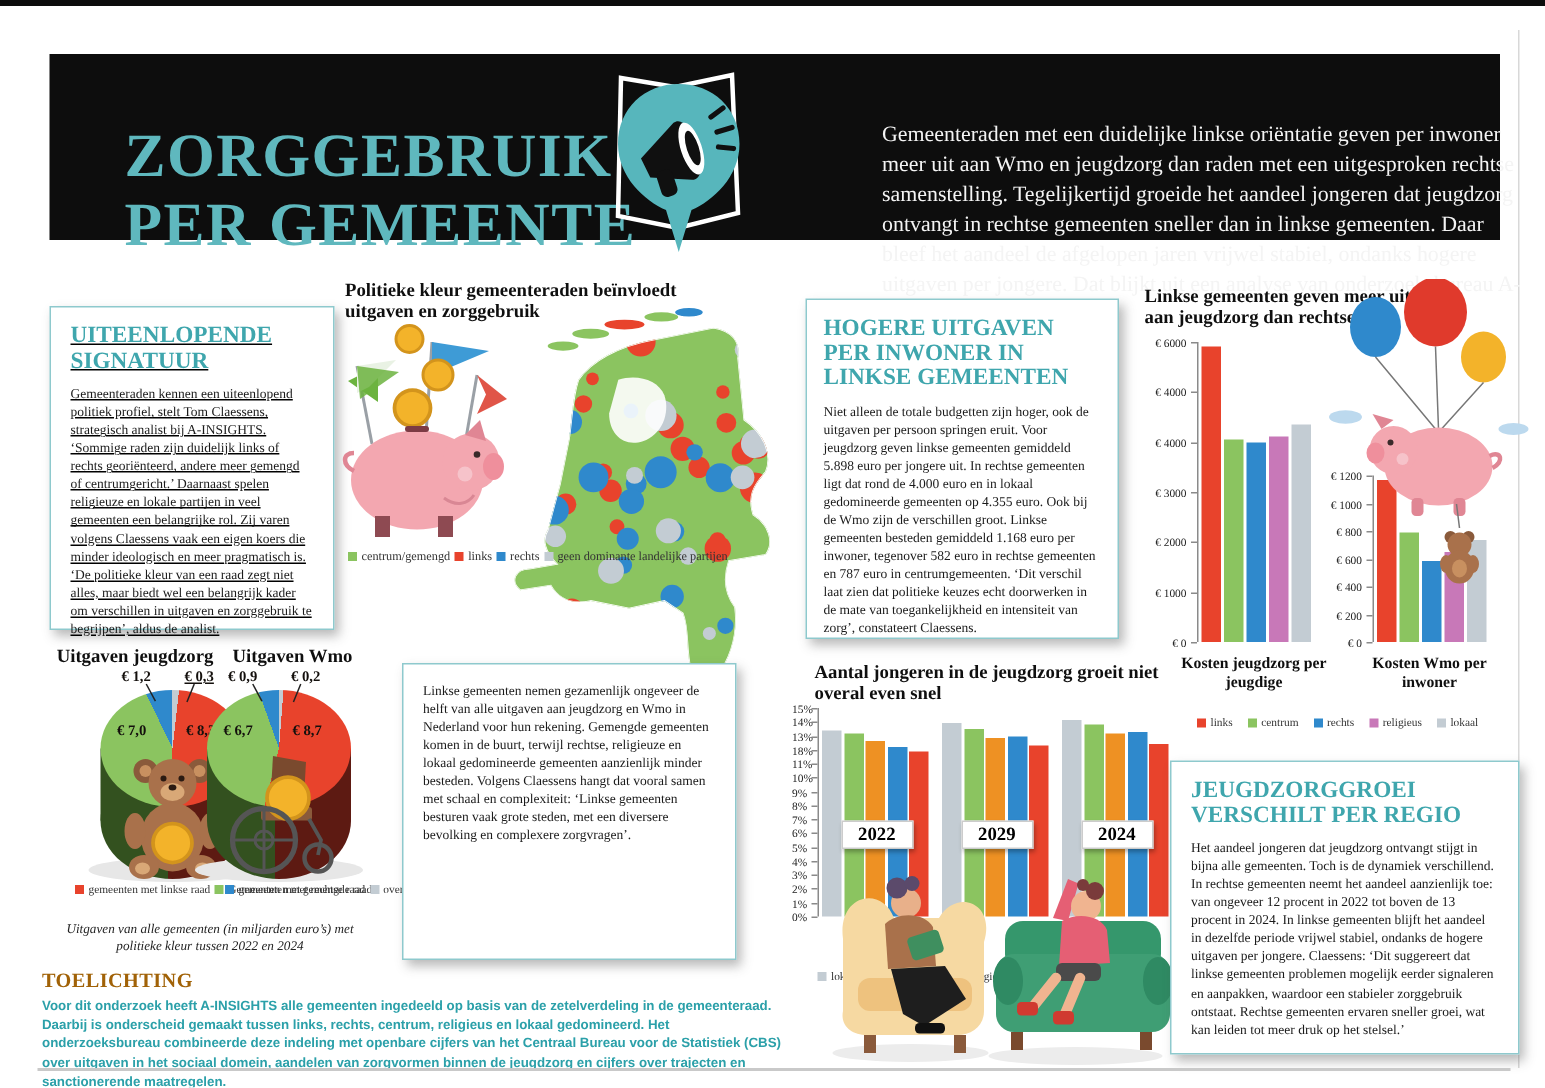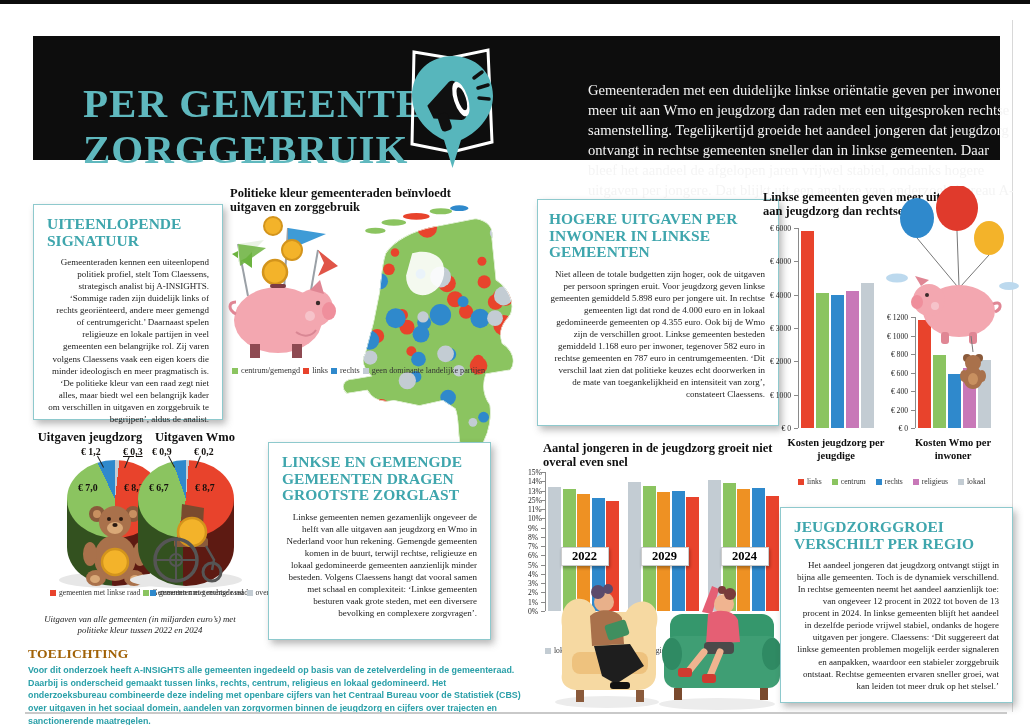--- a/index.html
+++ b/index.html
@@ -10,21 +10,21 @@
   .top-strip{position:absolute;left:0;top:0;width:1030px;height:4px;background:#0c0c0c;}
   .masthead{position:absolute;left:33px;top:36px;width:967px;height:124px;background:#0d0d0d;}
   .mast-title{position:absolute;left:50px;top:44px;color:#5fb8be;font-weight:bold;
               font-size:41px;line-height:1.13;letter-spacing:1px;}
   .mast-intro{position:absolute;left:555px;top:45px;width:430px;margin:0;color:#f4f4f4;
               font-size:14.6px;line-height:1.37;}
   
   .tbox{position:absolute;background:#fff;border:1px solid #8ec9cd;box-sizing:border-box;
         box-shadow:3px 4px 7px rgba(70,70,70,.38);padding:11px 13px;}
   .tbox h2{margin:0 0 7px 0;font-size:15.5px;line-height:1.07;color:#3fa6ad;font-weight:bold;}
-  .tbox p{margin:0;font-size:9px;line-height:1.34;color:#1b1b1b;text-align:right;}
+  .tbox p{margin:0;font-size:9px;line-height:1.34;color:#1b1b1b;}
   .chart-title{position:absolute;font-weight:bold;color:#0f0f0f;font-size:12.5px;line-height:1.15;}
   
   .barchart{position:absolute;}
   .plotline{position:absolute;width:1px;background:#8a8a8a;}
   .ytick{position:absolute;font-size:7.6px;color:#222;text-align:right;}
   .ytickdash{position:absolute;height:1px;width:4px;background:#8a8a8a;}
   .vbar{position:absolute;}
   .axis-caption{position:absolute;font-size:10.5px;font-weight:bold;text-align:center;line-height:1.2;color:#0f0f0f;}
   .legend-row{position:absolute;display:flex;gap:10px;font-size:7.6px;color:#333;}
   .legend-col{position:absolute;display:flex;flex-direction:row;gap:2px;font-size:7.6px;color:#333;}
@@ -51,42 +51,42 @@
 </style>
 </head>
 <body>
 
 <div class="canvas">
   <div class="top-strip"></div>
   <div class="right-edge"></div>
 
   <header class="masthead">
     <div class="mast-title">
+      <div>ZORGGEBRUIK</div>
       <div>PER GEMEENTE</div>
-      <div>ZORGGEBRUIK</div>
     </div>
     <p class="mast-intro">Gemeenteraden met een duidelijke linkse oriëntatie geven per inwoner meer uit aan Wmo en jeugdzorg dan raden met een uitgesproken rechtse samenstelling. Tegelijkertijd groeide het aandeel jongeren dat jeugdzorg ontvangt in rechtse gemeenten sneller dan in linkse gemeenten. Daar bleef het aandeel de afgelopen jaren vrijwel stabiel, ondanks hogere uitgaven per jongere. Dat blijkt uit een analyse van onderzoeksbureau A-INSIGHTS.</p>
   </header>
   <svg class="abs" style="left:400px;top:42px;width:105px;height:132px;" viewBox="0 0 105 132">
     <path d="M14 10 L50 16 L88 8 L92 100 L52 110 L12 102 Z" fill="none" stroke="#fff" stroke-width="3"></path>
     <path d="M52.5 14 C30 14 12 30 12 54 C12 76 30 92 44 98 L52.5 126 L61 98 C75 92 93 76 93 54 C93 30 75 14 52.5 14 Z" fill="#57b6bc"></path>
     <g transform="rotate(-18 52 62)">
       <path d="M28 56 L56 40 C62 38 66 46 66 60 C66 74 62 82 56 80 L30 70 Z" fill="#101010"></path>
       <ellipse cx="62" cy="60" rx="7" ry="18" fill="#fff"></ellipse>
       <ellipse cx="63" cy="60" rx="4" ry="12" fill="#101010"></ellipse>
       <rect x="34" y="68" width="11" height="18" rx="4" fill="#101010"></rect>
     </g>
     <g stroke="#101010" stroke-width="3.5" stroke-linecap="round">
       <line x1="74" y1="36" x2="82" y2="30"></line>
         <line x1="78" y1="46" x2="88" y2="43"></line>
         <line x1="79" y1="56" x2="89" y2="57"></line>
     </g>
   </svg>
 
-  <section class="tbox" style="left:33px;top:204px;width:190px;height:216px;">
+  <section class="tbox" style="left:33px;top:204px;width:190px;height:216px;text-decoration:underline;">
     <h2>UITEENLOPENDE SIGNATUUR</h2>
     <p>Gemeenteraden kennen een uiteenlopend politiek profiel, stelt Tom Claessens, strategisch analist bij A-INSIGHTS. ‘Sommige raden zijn duidelijk links of rechts georiënteerd, andere meer gemengd of centrumgericht.’ Daarnaast spelen religieuze en lokale partijen in veel gemeenten een belangrijke rol. Zij varen volgens Claessens vaak een eigen koers die minder ideologisch en meer pragmatisch is. ‘De politieke kleur van een raad zegt niet alles, maar biedt wel een belangrijk kader om verschillen in uitgaven en zorggebruik te begrijpen’, aldus de analist.</p>
   </section>
 
   <div class="chart-title" style="left:230px;top:186px;width:260px;">Politieke kleur gemeenteraden beïnvloedt uitgaven en zorggebruik</div>
 
   <svg class="abs" style="left:226px;top:210px;width:112px;height:154px;" viewBox="0 0 112 154">
     <g>
       <line x1="22" y1="86" x2="12" y2="34" stroke="#9aa0a6" stroke-width="2"></line>
       <path d="M12 34 L-8 44 L12 58 Z" transform="translate(14 0)" fill="#6cb33f"></path>
@@ -282,25 +282,24 @@
         <span>gemeenten met rechtse raad</span>
       </div>
       <div class="legend-item">
         <div class="swatch" style="background: rgb(195, 204, 211);"></div>
         <span>overige gemeenten</span>
       </div>
     </div>
   <div class="pie-caption" style="left:38px;top:614px;width:204px;">Uitgaven van alle gemeenten (in miljarden euro’s) met politieke kleur tussen 2022 en 2024</div>
 
   <section class="tbox" style="left:268px;top:442px;width:223px;height:198px;">
-    <h2>LINKSE EN GEMENGDE GEMEENTEN DRAGEN GROOTSTE ZORGLAST</h2>
     <p>Linkse gemeenten nemen gezamenlijk ongeveer de helft van alle uitgaven aan jeugdzorg en Wmo in Nederland voor hun rekening. Gemengde gemeenten komen in de buurt, terwijl rechtse, religieuze en lokaal gedomineerde gemeenten aanzienlijk minder besteden. Volgens Claessens hangt dat vooral samen met schaal en complexiteit: ‘Linkse gemeenten besturen vaak grote steden, met een diversere bevolking en complexere zorgvragen’.</p>
   </section>
 
-  <section class="tbox" style="left:537px;top:199px;width:242px;height:227px;padding-left:11px;">
+  <section class="tbox" style="left:537px;top:199px;width:209px;height:227px;padding-left:11px;">
     <h2>HOGERE UITGAVEN PER INWONER IN LINKSE GEMEENTEN</h2>
     <p>Niet alleen de totale budgetten zijn hoger, ook de uitgaven per persoon springen eruit. Voor jeugdzorg geven linkse gemeenten gemiddeld 5.898 euro per jongere uit. In rechtse gemeenten ligt dat rond de 4.000 euro en in lokaal gedomineerde gemeenten op 4.355 euro. Ook bij de Wmo zijn de verschillen groot. Linkse gemeenten besteden gemiddeld 1.168 euro per inwoner, tegenover 582 euro in rechtse gemeenten en 787 euro in centrumgemeenten. ‘Dit verschil laat zien dat politieke keuzes echt doorwerken in de mate van toegankelijkheid en intensiteit van zorg’, constateert Claessens.</p>
   </section>
 
   <div class="chart-title" style="left:763px;top:190px;width:190px;">Linkse gemeenten geven meer uit aan jeugdzorg dan rechtse</div>
   <div class="barchart" id="chart-jeugd" style="left:762px;top:228px;">
       <div class="plotline" style="left: 36px; top: 0px; height: 200px;"></div>
       <div class="ytick" style="left: 0px; width: 29px; top: 196px;">€ 0</div>
       <div class="ytickdash" style="left: 32px; top: 200px;"></div>
       <div class="ytick" style="left: 0px; width: 29px; top: 162.667px;">€ 1000</div>
@@ -422,21 +421,21 @@
       <div class="ytick" style="left: 0px; width: 10px; top: 70.1333px;">7%</div>
       <div class="ytickdash" style="left: 13px; top: 74.1333px;"></div>
       <div class="ytick" style="left: 0px; width: 10px; top: 60.8667px;">8%</div>
       <div class="ytickdash" style="left: 13px; top: 64.8667px;"></div>
       <div class="ytick" style="left: 0px; width: 10px; top: 51.6px;">9%</div>
       <div class="ytickdash" style="left: 13px; top: 55.6px;"></div>
       <div class="ytick" style="left: 0px; width: 10px; top: 42.3333px;">10%</div>
       <div class="ytickdash" style="left: 13px; top: 46.3333px;"></div>
       <div class="ytick" style="left: 0px; width: 10px; top: 33.0667px;">11%</div>
       <div class="ytickdash" style="left: 13px; top: 37.0667px;"></div>
-      <div class="ytick" style="left: 0px; width: 10px; top: 23.8px;">25%</div>
+      <div class="ytick" style="left: 0px; width: 10px; top: 23.8px;">18%</div>
       <div class="ytickdash" style="left: 13px; top: 27.8px;"></div>
       <div class="ytick" style="left: 0px; width: 10px; top: 14.5333px;">13%</div>
       <div class="ytickdash" style="left: 13px; top: 18.5333px;"></div>
       <div class="ytick" style="left: 0px; width: 10px; top: 5.26667px;">14%</div>
       <div class="ytickdash" style="left: 13px; top: 9.26667px;"></div>
       <div class="ytick" style="left: 0px; width: 10px; top: -4px;">15%</div>
       <div class="ytickdash" style="left: 13px; top: 0px;"></div>
       <div class="vbar" style="left: 20px; top: 14.8267px; width: 13px; height: 124.173px; background: rgb(195, 204, 211);"></div>
       <div class="vbar" style="left: 34.5px; top: 16.68px; width: 13px; height: 122.32px; background: rgb(139, 196, 96);"></div>
       <div class="vbar" style="left: 49px; top: 22.24px; width: 13px; height: 116.76px; background: rgb(238, 145, 35);"></div>

